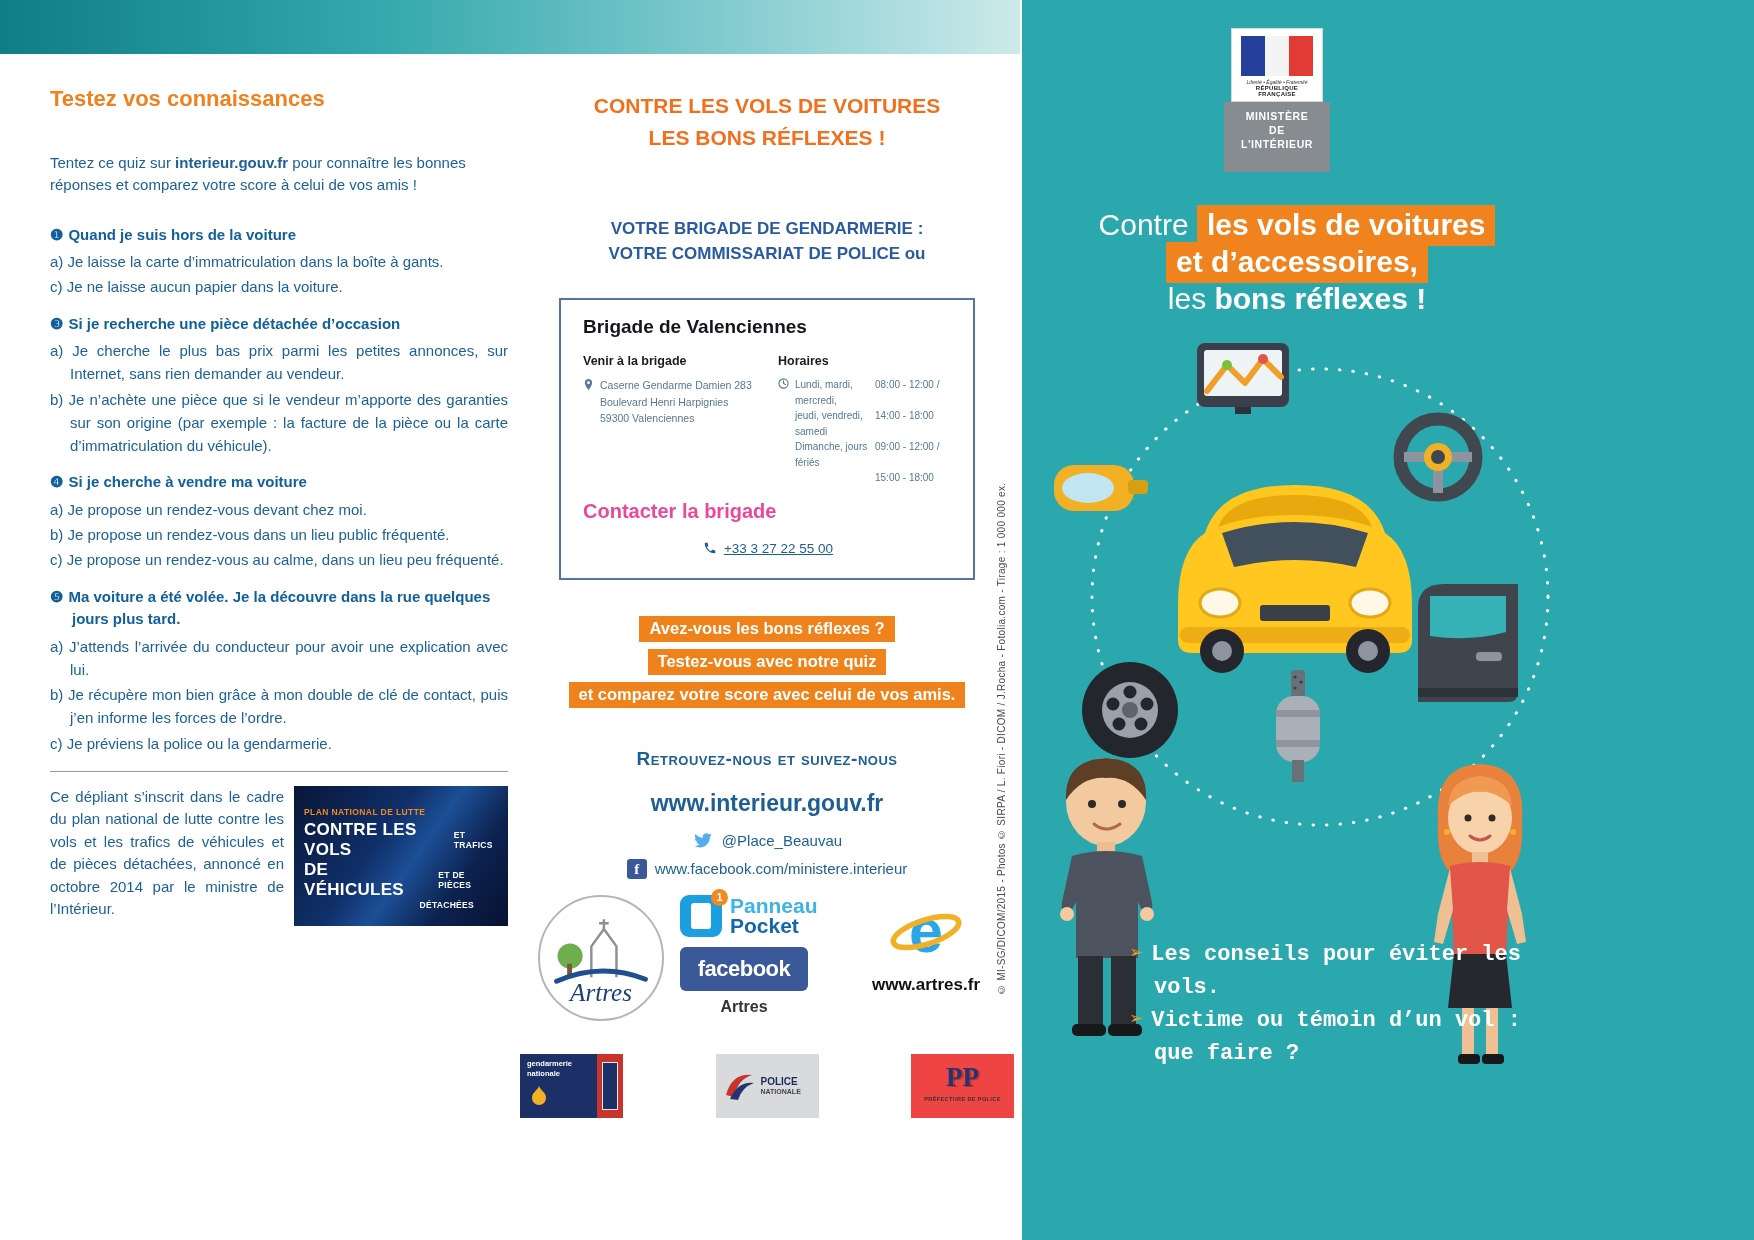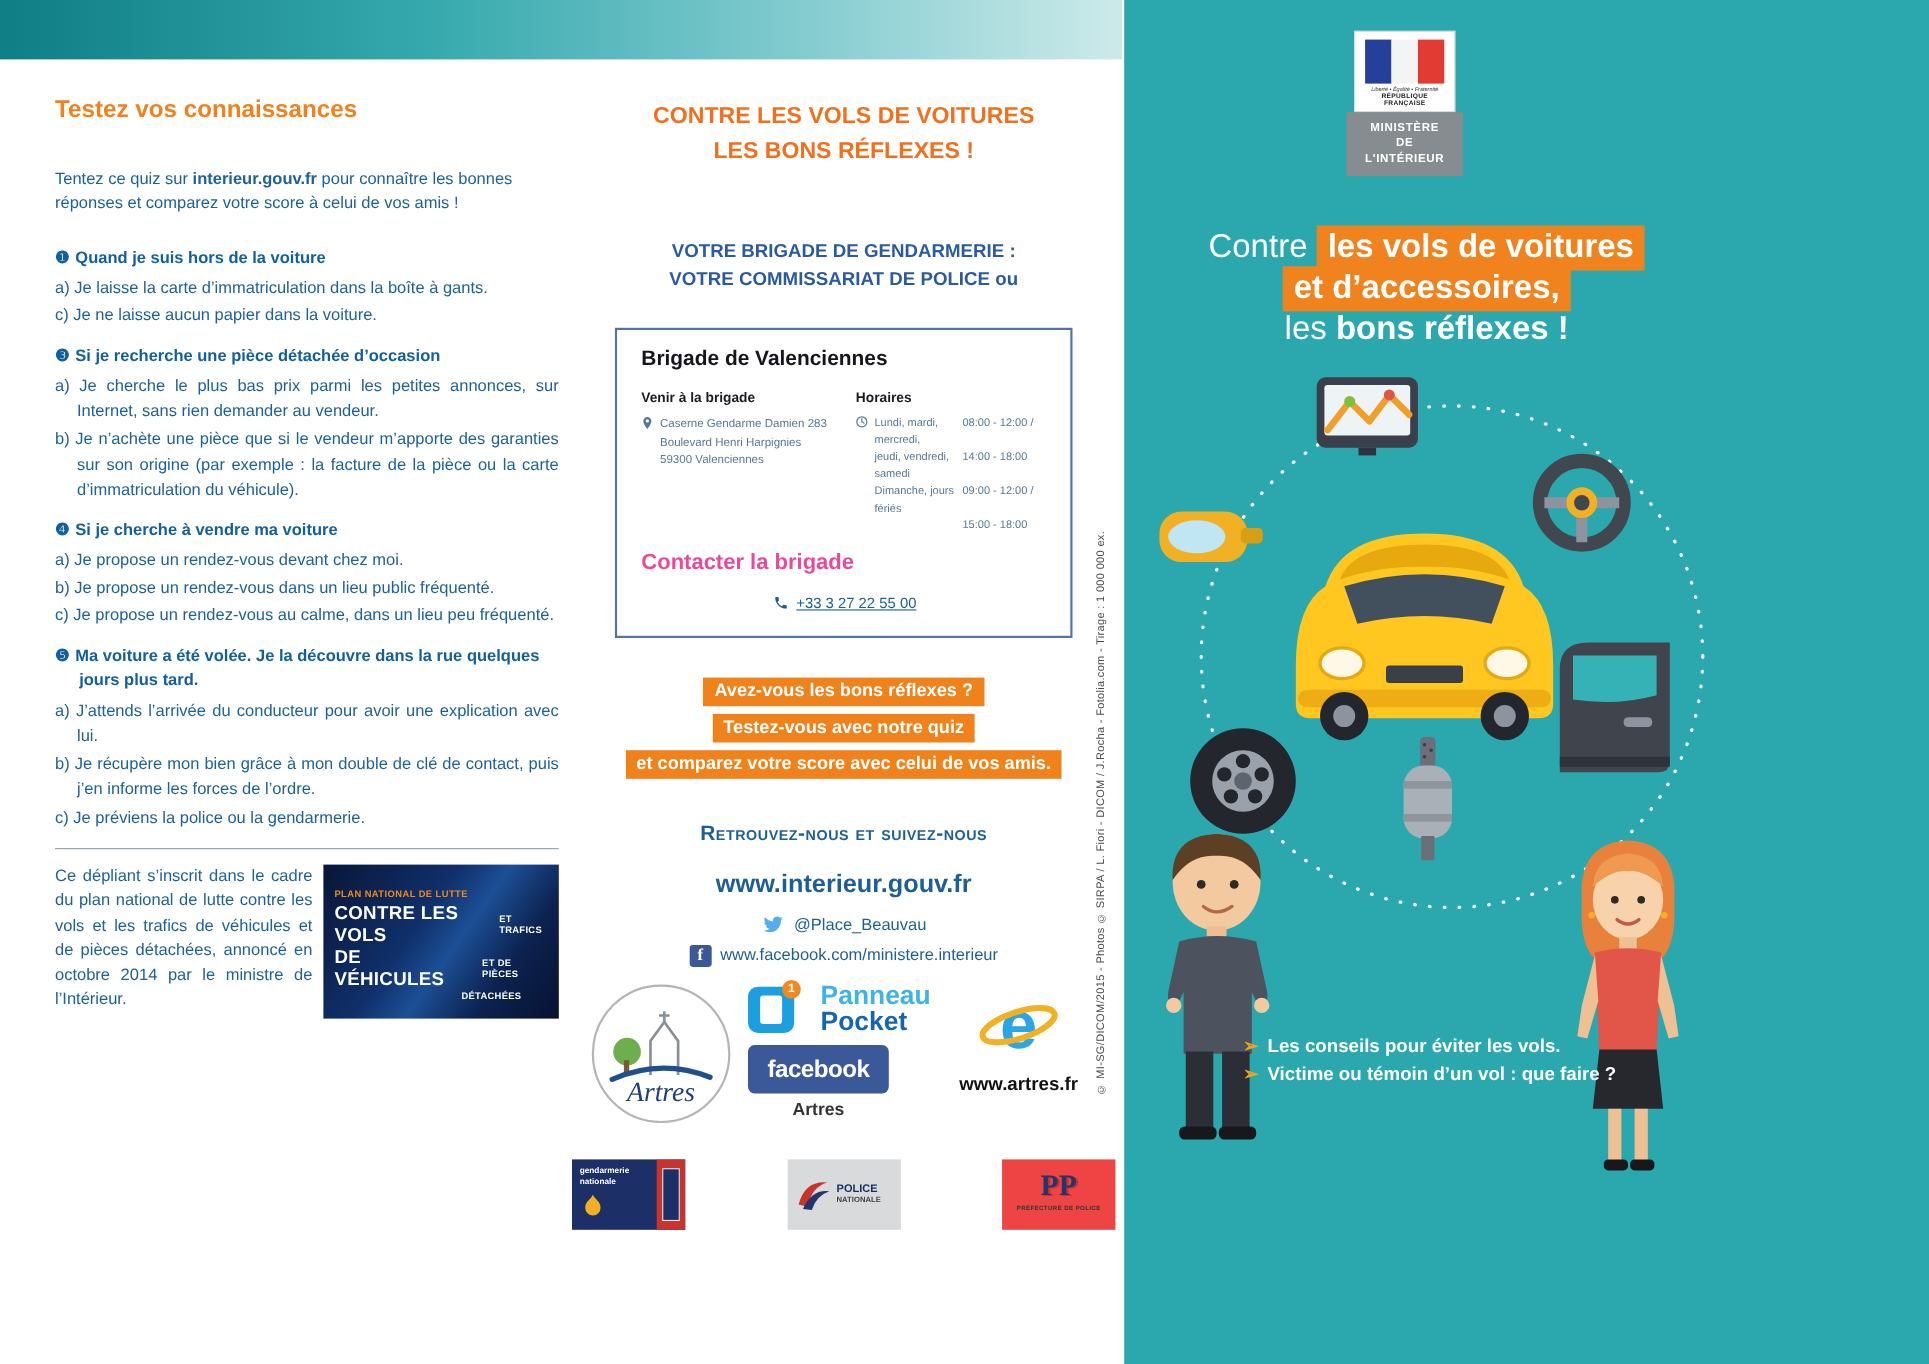--- a/index.html
+++ b/index.html
@@ -69,21 +69,21 @@
     font-weight:bold; font-size:15px; line-height:20px; text-align:center; font-family:"Liberation Serif",serif; }
   .logo-row { display:flex; justify-content:center; align-items:flex-start; gap:16px; margin-top:16px; }
   .artres-circle { width:126px; height:126px; border-radius:50%; border:2px solid #b5b5b5;
     background:#fff; flex:none; display:flex; align-items:center; justify-content:center; }
   .pp-col { width:160px; flex:none; }
   .pp-row { display:flex; align-items:center; gap:8px; margin-bottom:10px; text-align:left; }
   .pp-icon { position:relative; width:42px; height:42px; flex:none; background:#1b9fe0; border-radius:9px; }
   .pp-icon .panel { position:absolute; left:11px; top:8px; width:20px; height:26px; background:#fff; border-radius:3px; }
   .pp-badge { position:absolute; right:-6px; top:-6px; width:17px; height:17px; border-radius:50%;
     background:#f08a1e; color:#fff; font-size:11px; font-weight:bold; line-height:17px; text-align:center; }
-  .pp-text { font-weight:bold; font-size:24px; line-height:.95; text-align:left;margin-left:16px; }
+  .pp-text { font-weight:bold; font-size:21px; line-height:.95; text-align:left; }
   .pp-text .l1 { color:#3db3e8; }
   .pp-text .l2 { color:#1566ad; }
   .fb-box { width:128px; height:44px; background:#3b5998; border-radius:6px; color:#fff;
     font-weight:bold; font-size:22px; letter-spacing:-.5px; line-height:44px; text-align:center; }
   .fb-caption { font-weight:bold; color:#333; font-size:16px; margin-top:7px; text-align:center; width:128px; }
   .ie-col { width:140px; flex:none; text-align:center; }
   .ie-url { font-weight:bold; color:#111; font-size:17px; margin-top:2px; cursor:pointer; }
   .org-row { display:flex; justify-content:space-between; gap:12px; margin-top:33px; }
   .org-box { width:103px; height:64px; position:relative; overflow:hidden; }
   .org-gendarmerie { background:#1c2f66; }
@@ -103,31 +103,31 @@
   .panel-right { position:absolute; left:1022px; top:0; width:732px; height:1240px; background:#2aa8ad; }
   .marianne { position:absolute; left:200px; top:28px; width:110px; text-align:center; }
   .flag-box { background:#fff; width:92px; margin:0 auto; padding:7px 6px 4px 6px; border:1px solid #d8d8d8; }
   .tricolore { display:flex; width:72px; height:40px; margin:0 auto 3px auto; }
   .tricolore span { flex:1; display:block; }
   .tc-blue { background:#24409a; }
   .tc-white { background:#f4f4f4; }
   .tc-red { background:#e23b34; }
   .motto { font-size:5px; color:#333; font-style:italic; }
   .republic { font-size:6px; color:#222; font-weight:bold; letter-spacing:.3px; }
-  .ministry-box { background:#868c90; width:106px; margin:0 auto; padding:7px 2px 8px 2px;
+  .ministry-box { background:#868c90; width:106px; margin:0 auto; padding:7px 2px 20px 2px;
     color:#fff; font-weight:bold; font-size:10.5px; line-height:1.35; letter-spacing:.6px; }
   .cover-title { position:absolute; left:20px; top:210px; width:510px; text-align:center; line-height:1; }
   .ct-line { margin-bottom:7px; }
   .ct-plain { color:#fff; font-size:30px; font-weight:normal; }
   .ct-hl { background:#f0831d; color:#fff; font-size:30px; font-weight:bold; padding:3px 10px 5px 10px; }
   .ct-boldw { color:#fff; font-size:30px; font-weight:bold; }
   .cover-illustration { position:absolute; left:20px; top:335px; }
   .cover-bullets { position:absolute; left:108px; top:938px; width:400px; z-index:5; }
-  .cover-bullet { color:#fff; font-weight:bold; font-size:17px; line-height:1.5;
-    padding-left:24px; text-indent:-24px; }
+  .cover-bullet { color:#fff; font-weight:bold; font-size:22px; line-height:1.5;
+    padding-left:24px; text-indent:-24px;font-family:Liberation Mono, monospace; }
   .bullet-arrow { color:#f5a31f; margin-right:8px; }
 
   
   .credit { position:absolute; left:996px; top:420px; height:575px;
     writing-mode:vertical-rl; transform:rotate(180deg);
     font-size:10px; color:#4a4a4a; letter-spacing:.3px; white-space:nowrap; }
 </style>
 </head>
 <body>
 

